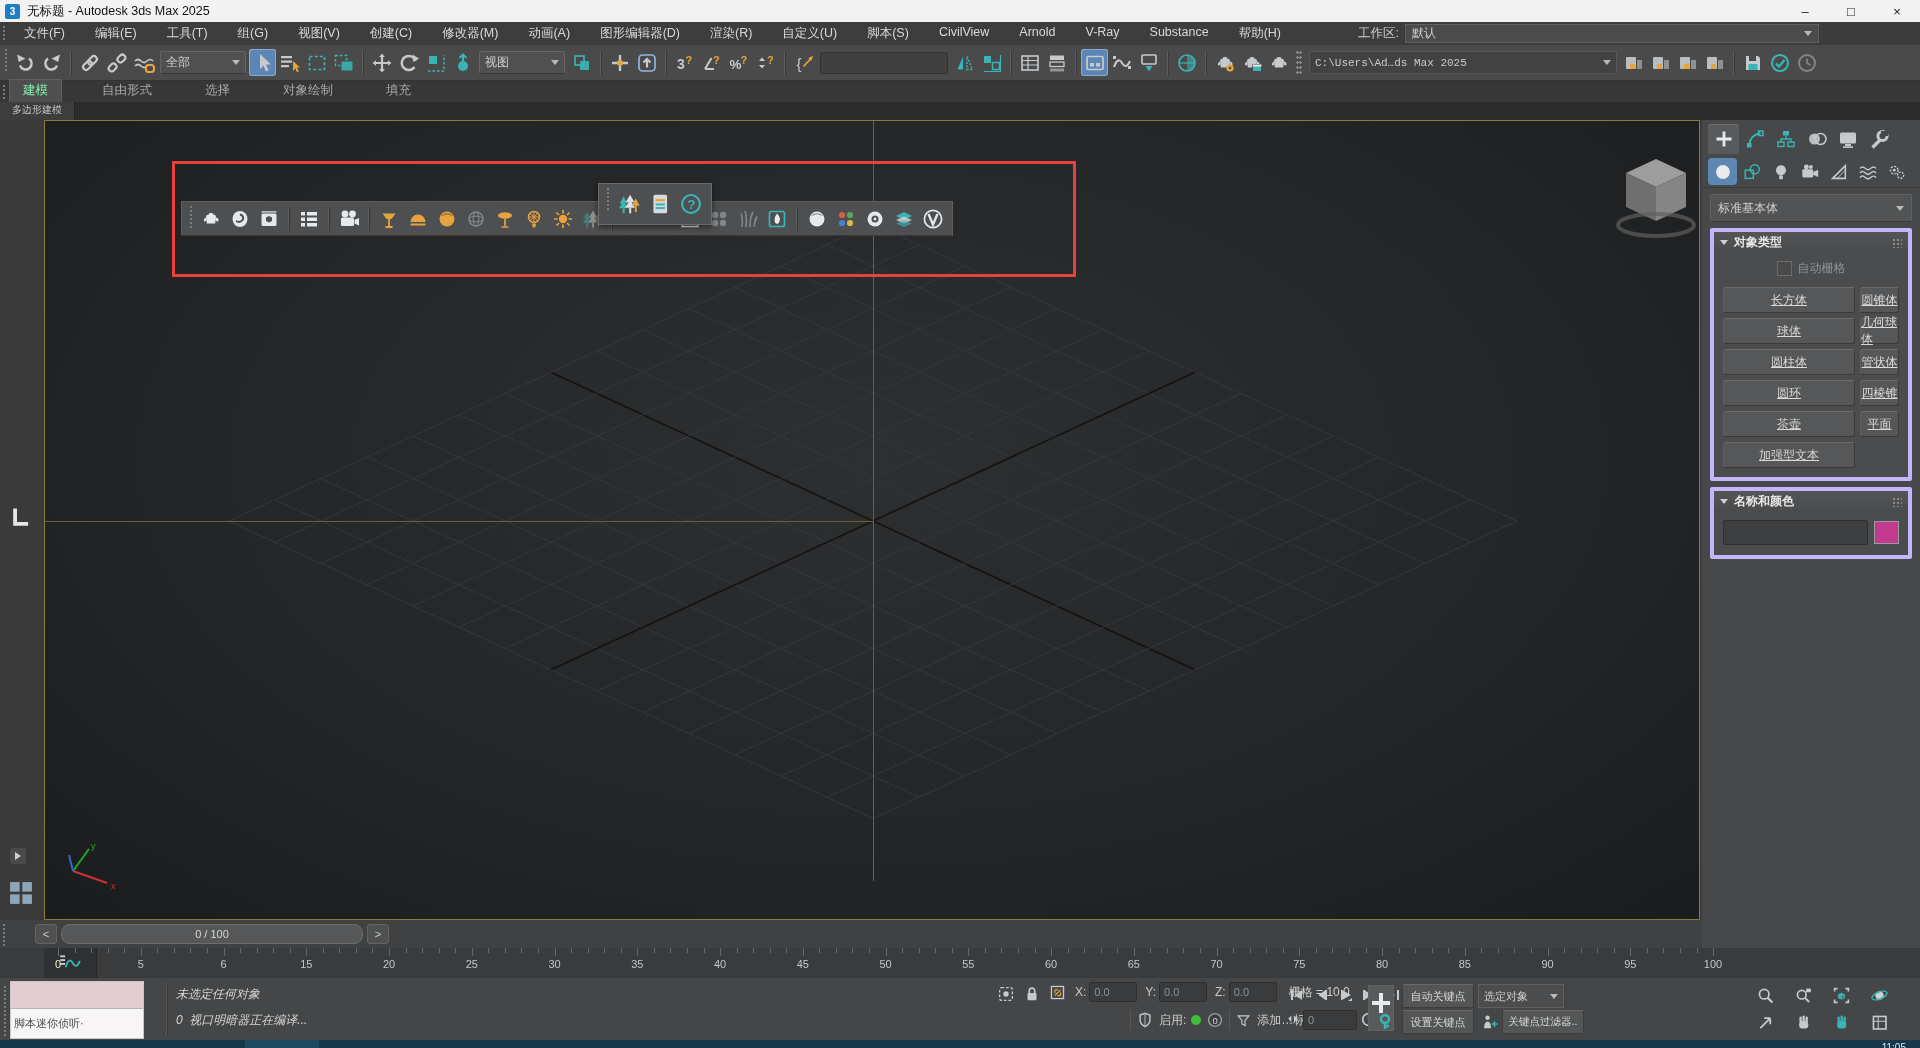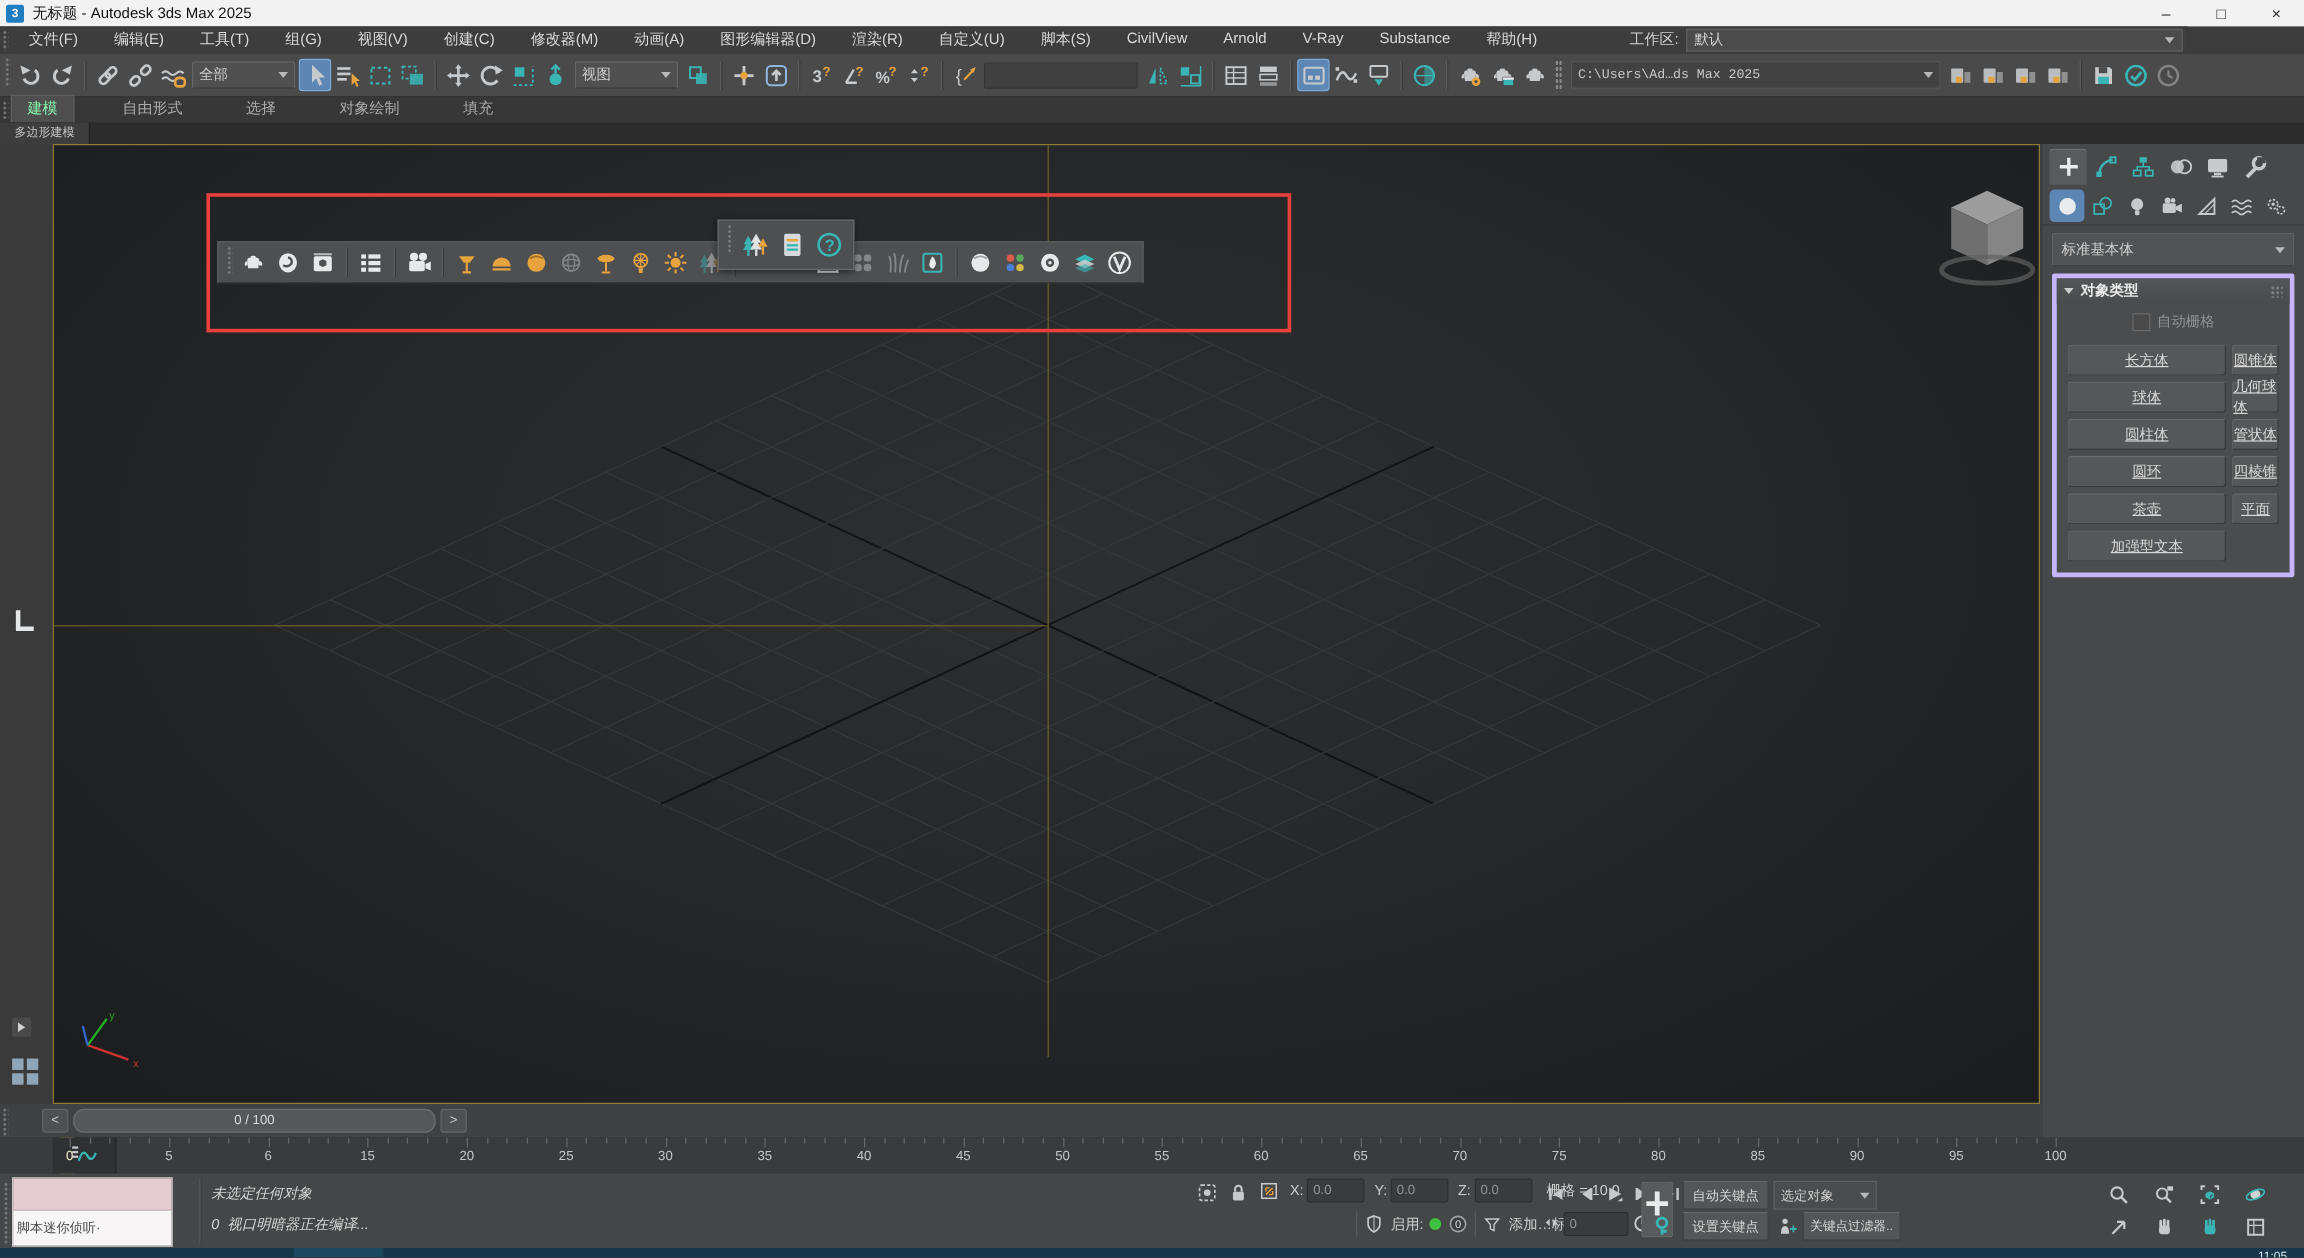--- a/index.html
+++ b/index.html
@@ -861,20 +861,31 @@
         <div class="objbtn">几何球体</div>
         <div class="objbtn">圆柱体</div>
         <div class="objbtn">管状体</div>
         <div class="objbtn">圆环</div>
         <div class="objbtn">四棱锥</div>
         <div class="objbtn">茶壶</div>
         <div class="objbtn">平面</div>
         <div class="objbtn wide">加强型文本</div>
       </div>
   </div>
+  <div class="rollout">
+    <div class="rollhead">
+      <div class="rollarrow"></div>
+      <span>名称和颜色</span>
+      <div class="rollgrip"></div>
+    </div>
+    <div class="namerow">
+      <div class="namefield"></div>
+      <div id="swatch" style="background: rgb(194, 58, 142);"></div>
+    </div>
+  </div>
 </div>
 
 <div class="abs" id="sliderrow">
   <div class="grip" style="height:24px;"></div>
   <div style="width:24px;"></div>
   <div class="tsbtn">&lt;</div>
   <div id="tspill">0 / 100</div>
   <div class="tsbtn">&gt;</div>
 </div>
 

